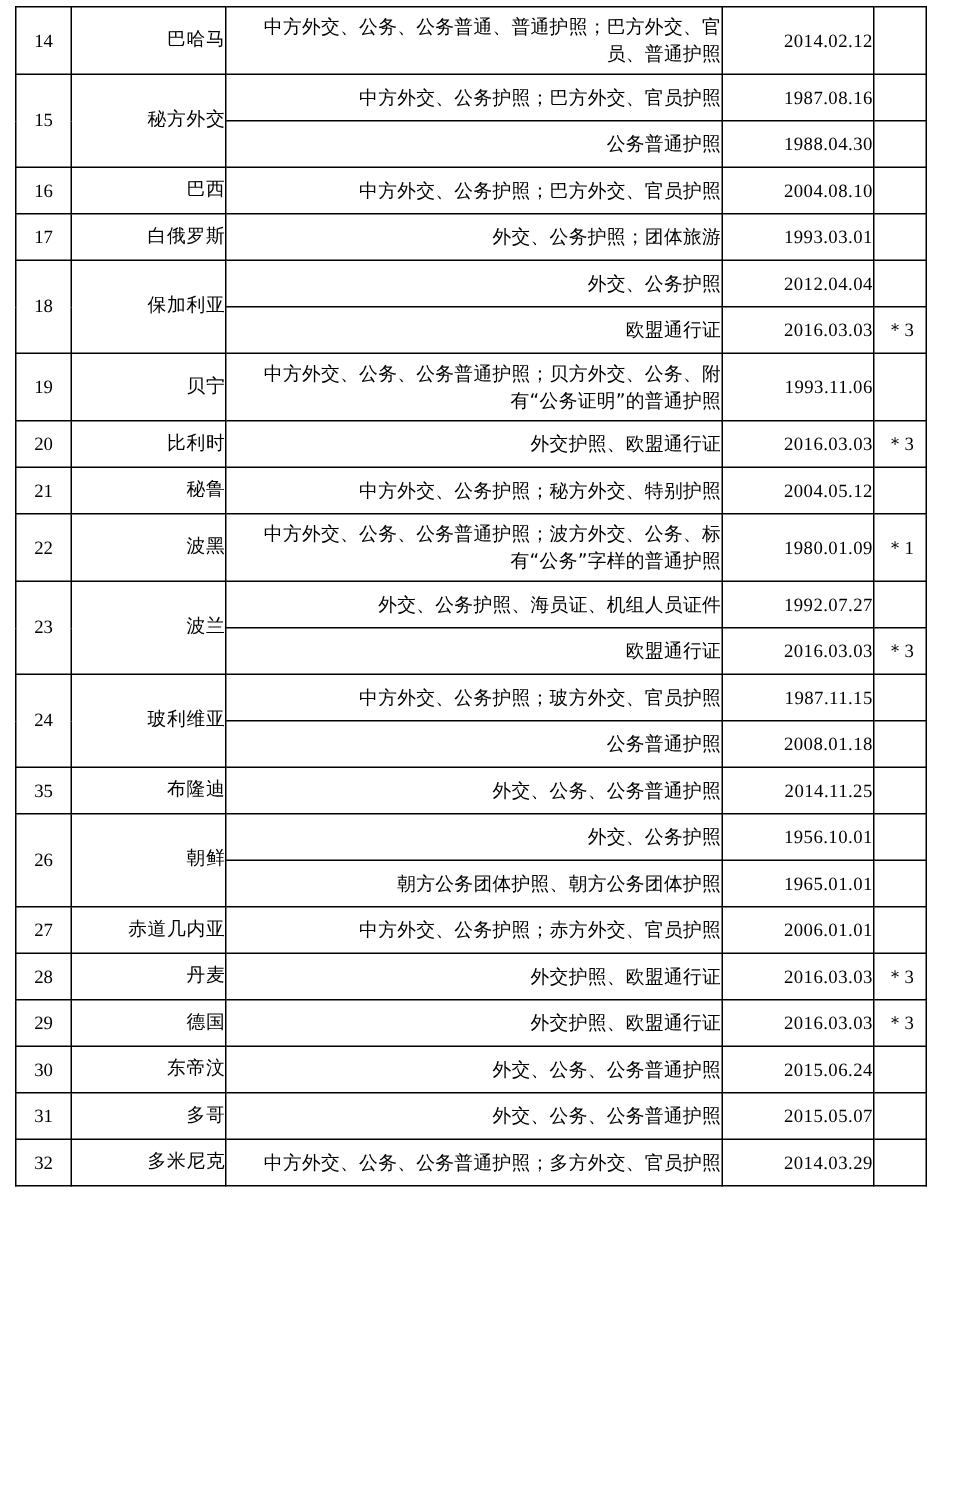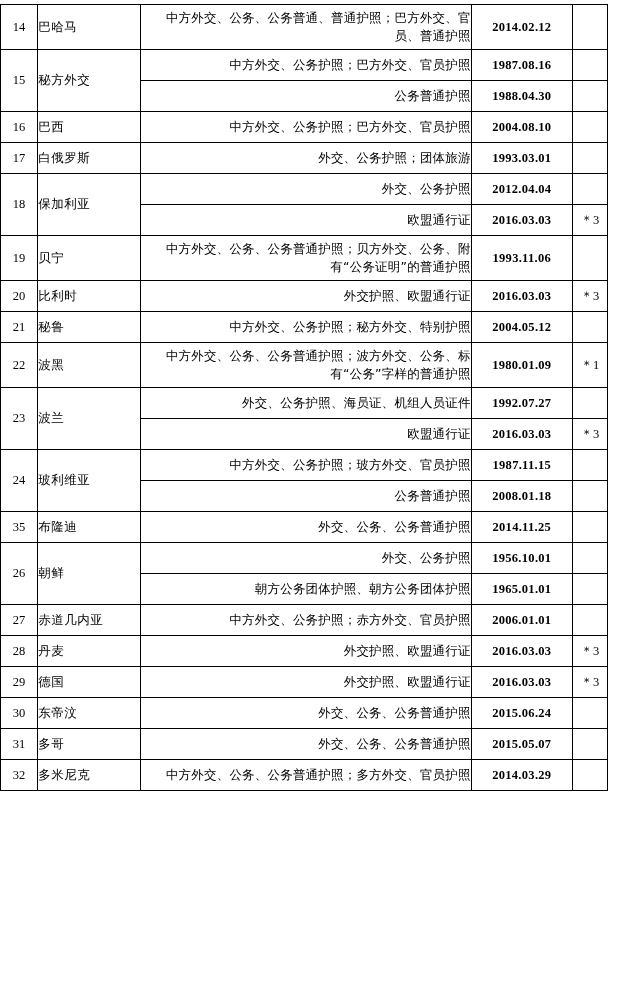--- a/index.html
+++ b/index.html
@@ -17,61 +17,60 @@
   .sheet {
     width: 640px;
     height: 1002px;
     position: relative;
     box-sizing: border-box;
   }
   table.agreement-table {
     border-collapse: collapse;
     table-layout: fixed;
     width: 608px;
-    margin: 4px 0 0 0;
+    margin: 4px 0 0 10px;
   }
   table.agreement-table td {
     border: 1px solid #000000;
     padding: 0;
     vertical-align: middle;
     font-size: 12.5px;
     line-height: 1.45;
   }
   col.c-num   { width: 36px; }
   col.c-name  { width: 100px; }
   col.c-doc   { width: 320px; }
   col.c-date  { width: 98px; }
   col.c-note  { width: 34px; }
 
   td.num {
     text-align: center;
     font-size: 14px;
     font-family: "Liberation Serif", "DejaVu Serif", serif;
   }
   td.name {
-    text-align: left;
+    text-align: right;
     padding-left: 6px;
     font-size: 14px;
-    font-family: Liberation Serif, serif;
+    font-family: Liberation Mono, monospace;
     letter-spacing: 0.5px;
   }
   td.doc {
     text-align: right;
     padding: 3px 5px 3px 6px;
     font-size: 12.5px;
     font-family: "DejaVu Sans", "Liberation Sans", sans-serif;
     letter-spacing: 0.2px;
   }
   td.date {
-    text-align: center;
+    text-align: right;
     font-size: 13px;
     font-family: "Liberation Serif", "DejaVu Serif", serif;
     letter-spacing: 0.3px;
     white-space: nowrap;
-    font-weight: bold;
   }
   td.note {
     text-align: center;
     font-size: 12.5px;
     font-family: "Liberation Serif", "DejaVu Serif", serif;
   }
   .row-single td { height: 30px; }
   .row-tall td { height: 44px; }
 </style>
 </head>

